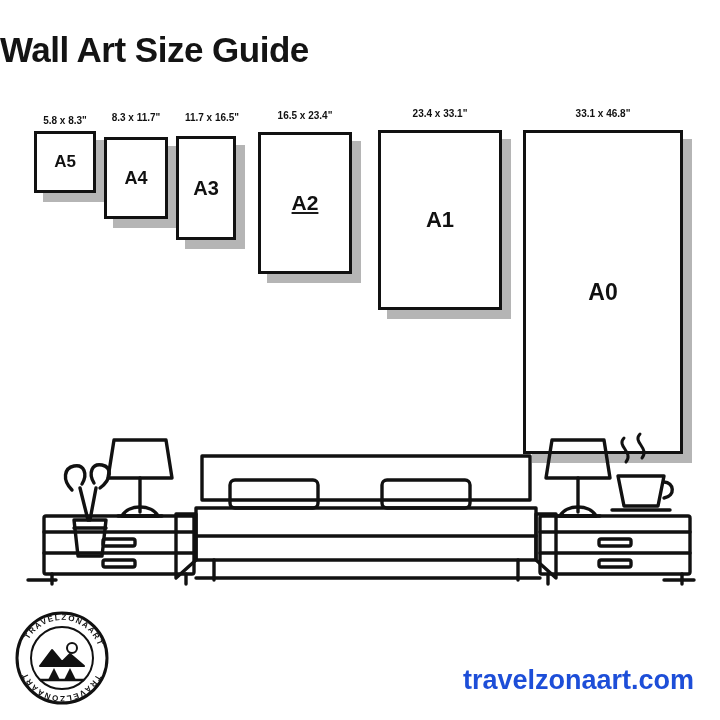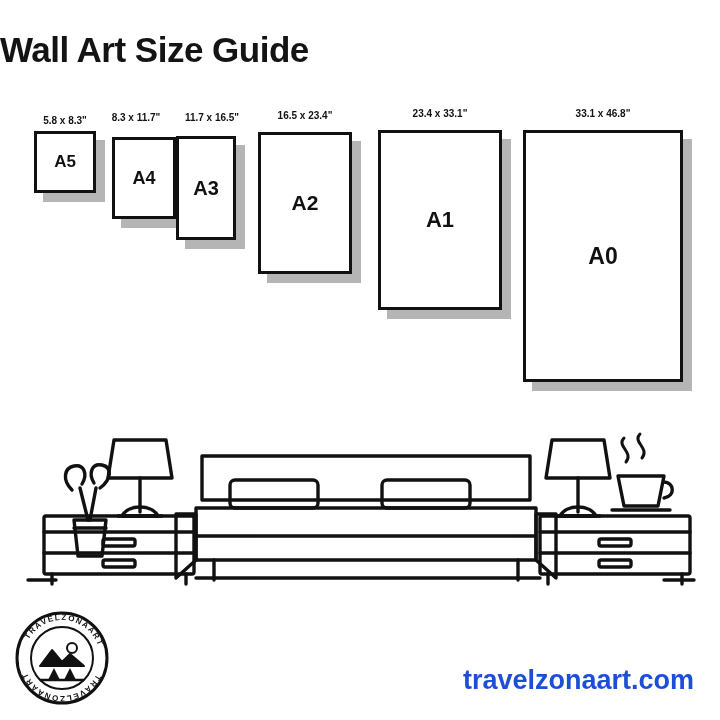--- a/index.html
+++ b/index.html
@@ -104,49 +104,49 @@
 
   <div class="frame-wrap" style="left:34px; top:115px; width:62px;">
     <div class="frame-dim" style="top:0;">5.8 x 8.3"</div>
     <div class="frame-box" style="top:16px; width:62px; height:62px;text-align:right;">
       <span class="frame-label" style="font-size:17px;">A5</span>
     </div>
   </div>
 
   <div class="frame-wrap" style="left:104px; top:112px; width:64px;">
     <div class="frame-dim" style="top:0;">8.3 x 11.7"</div>
-    <div class="frame-box" style="top:25px; width:64px; height:82px;margin-left:8px;">
+    <div class="frame-box" style="top:25px; width:64px; height:82px;">
       <span class="frame-label" style="font-size:18px;">A4</span>
     </div>
   </div>
 
   <div class="frame-wrap" style="left:176px; top:112px; width:72px;">
     <div class="frame-dim" style="top:0;">11.7 x 16.5"</div>
     <div class="frame-box" style="top:24px; width:60px; height:104px;">
       <span class="frame-label" style="font-size:20px;">A3</span>
     </div>
   </div>
 
   <div class="frame-wrap" style="left:258px; top:110px; width:94px;">
     <div class="frame-dim" style="top:0;">16.5 x 23.4"</div>
-    <div class="frame-box" style="top:22px; width:94px; height:142px;">
+    <div class="frame-box" style="top:22px; width:94px; height:142px;text-decoration:underline;">
       <span class="frame-label" style="font-size:21px;">A2</span>
     </div>
   </div>
 
   <div class="frame-wrap" style="left:378px; top:108px; width:124px;">
     <div class="frame-dim" style="top:0;">23.4 x 33.1"</div>
     <div class="frame-box" style="top:22px; width:124px; height:180px;">
       <span class="frame-label" style="font-size:22px;">A1</span>
     </div>
   </div>
 
   <div class="frame-wrap" style="left:523px; top:108px; width:160px;">
     <div class="frame-dim" style="top:0;">33.1 x 46.8"</div>
-    <div class="frame-box" style="top:22px; width:160px; height:252px;">
+    <div class="frame-box" style="top:22px; width:160px; height:324px;">
       <span class="frame-label" style="font-size:23px;">A0</span>
     </div>
   </div>
 
 </div>
 
 <div class="scene">
 <svg width="720" height="230" viewBox="0 0 720 230" xmlns="http://www.w3.org/2000/svg" fill="none" stroke="#111111" stroke-width="3.4" stroke-linecap="round" stroke-linejoin="round">
 
   <line x1="28" y1="200" x2="56" y2="200"></line>

